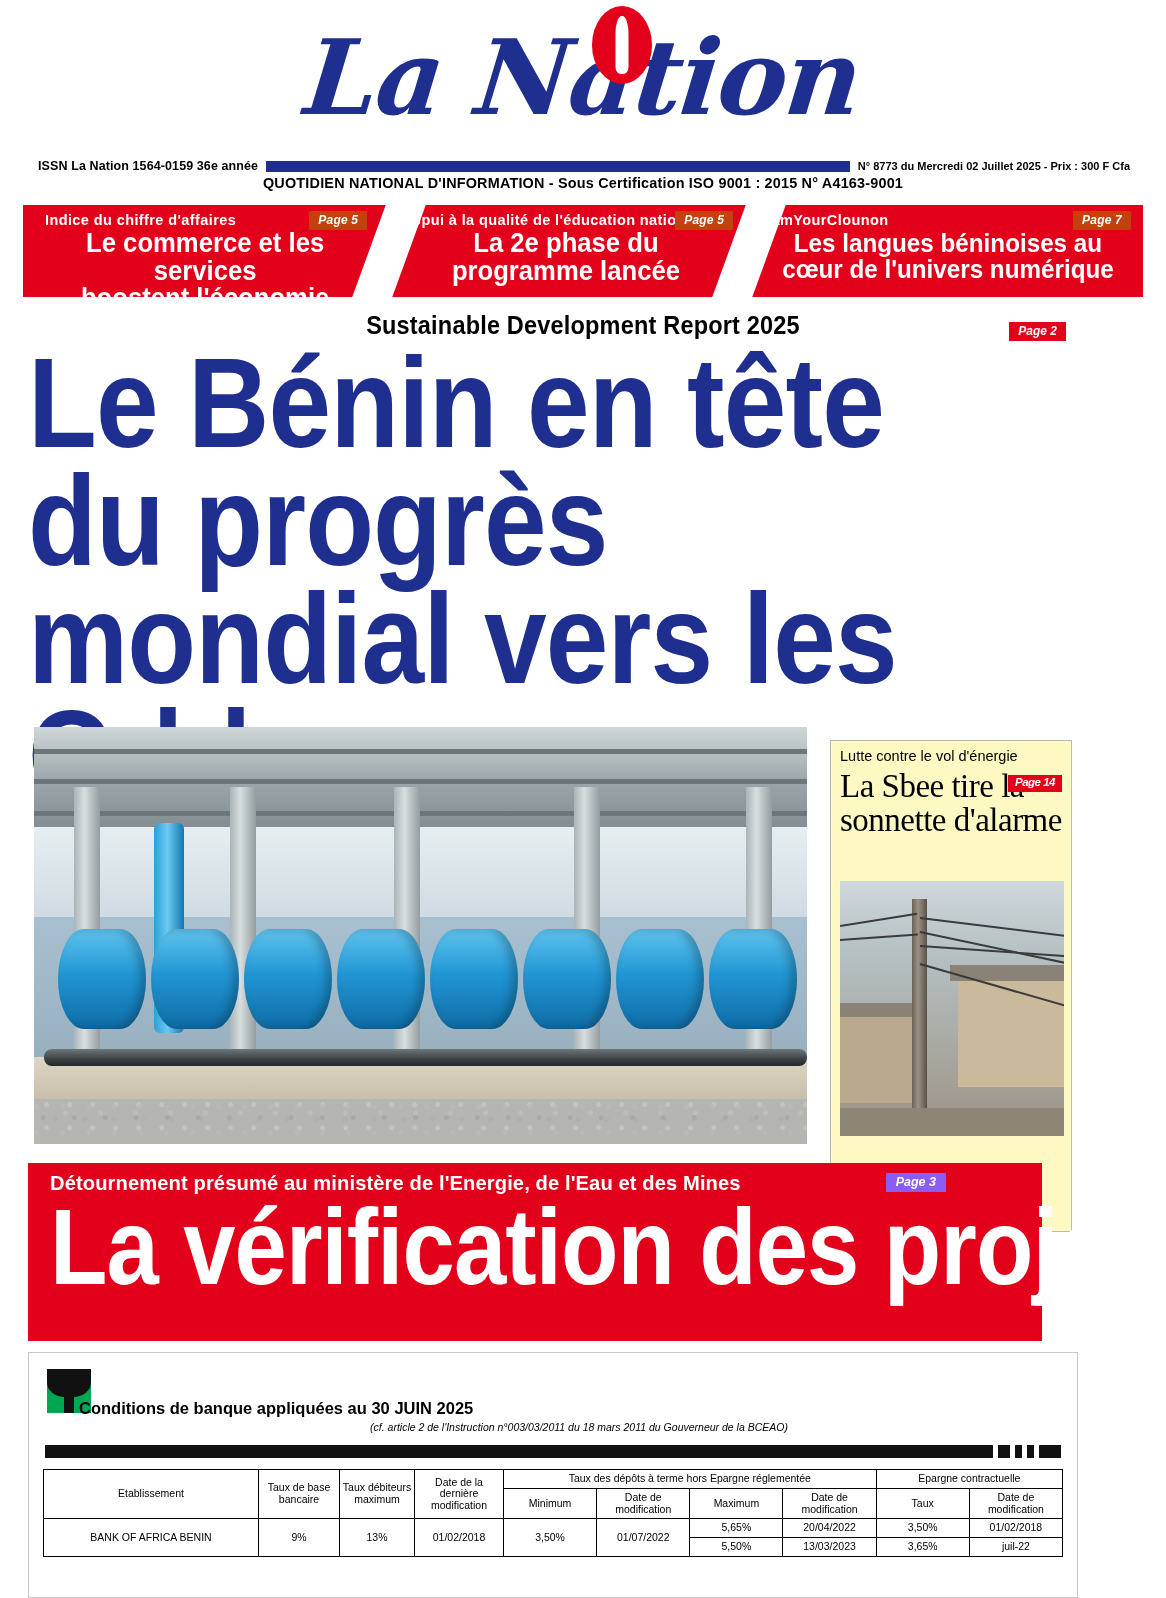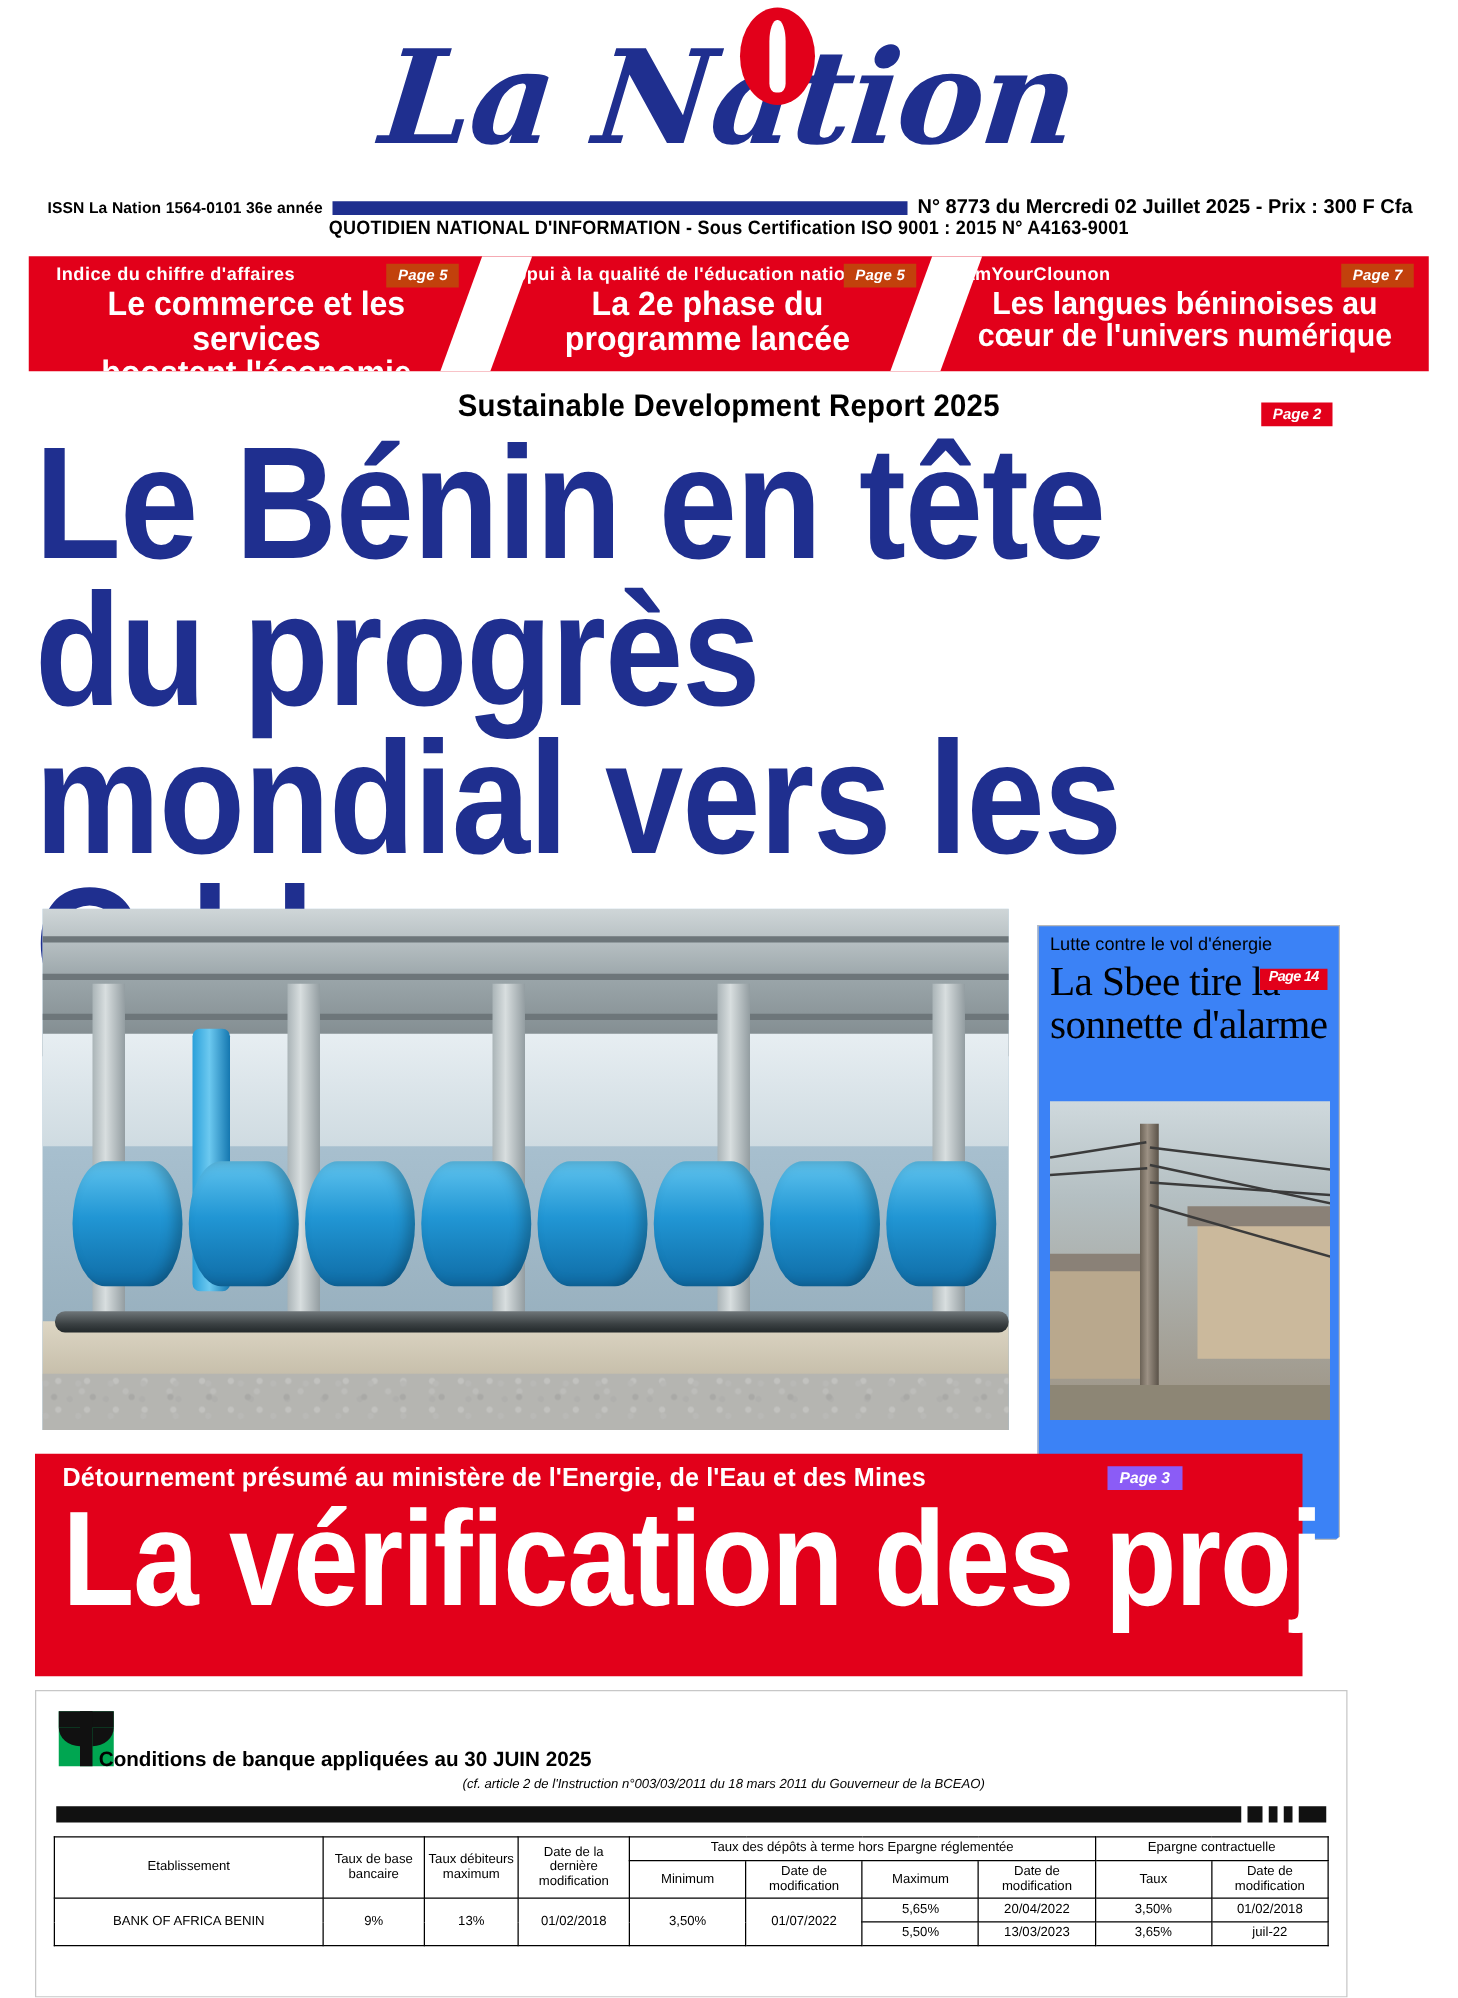--- a/index.html
+++ b/index.html
@@ -77,21 +77,21 @@
     padding-left: 38px;
     letter-spacing: 0.1px;
   }
   .issn-rule {
     flex: 1;
     height: 11px;
     background: #1f2f8f;
     margin: 0 8px;
   }
   .issn-right {
-    font-size: 16px;
+    font-size: 11px;
     font-weight: bold;
     white-space: nowrap;
     padding-right: 36px;
   }
   .tagline {
     position: absolute;
     top: 174px;
     left: 0;
     width: 1166px;
     text-align: center;
@@ -296,21 +296,21 @@
   }
 
   
   .sidebar {
     position: absolute;
     top: 740px;
     left: 830px;
     width: 242px;
     height: 492px;
     border: 1px solid #b9b9b9;
-    background: #3b82f6;
+    background: #fef9c3;
     box-sizing: border-box;
     padding: 8px 9px 0 9px;
   }
   .sb-kicker {
     font-size: 14.5px;
     line-height: 1.1;
     margin-bottom: 4px;
   }
   .sb-head {
     font-family: "Liberation Serif", serif;
@@ -576,21 +576,21 @@
 <body>
 
 <div class="masthead">
   <div class="logo-wrap">
     <span class="logo-text">La Nation</span>
     <span class="logo-badge"></span>
   </div>
 </div>
 
 <div class="issn-row">
-  <span class="issn-left">ISSN La Nation 1564-0101   36e année</span>
+  <span class="issn-left">ISSN La Nation 1564-0159   36e année</span>
   <span class="issn-rule"></span>
   <span class="issn-right">N° 8773 du Mercredi 02 Juillet  2025 - Prix : 300 F Cfa</span>
 </div>
 <div class="tagline">QUOTIDIEN  NATIONAL  D'INFORMATION - Sous Certification ISO 9001 : 2015 N° A4163-9001</div>
 
 <div class="teasers">
   <div class="teaser t1">
     <div class="teaser-kicker">Indice du chiffre d'affaires</div>
     <div class="teaser-title">
       <div>Le commerce et les services</div>

